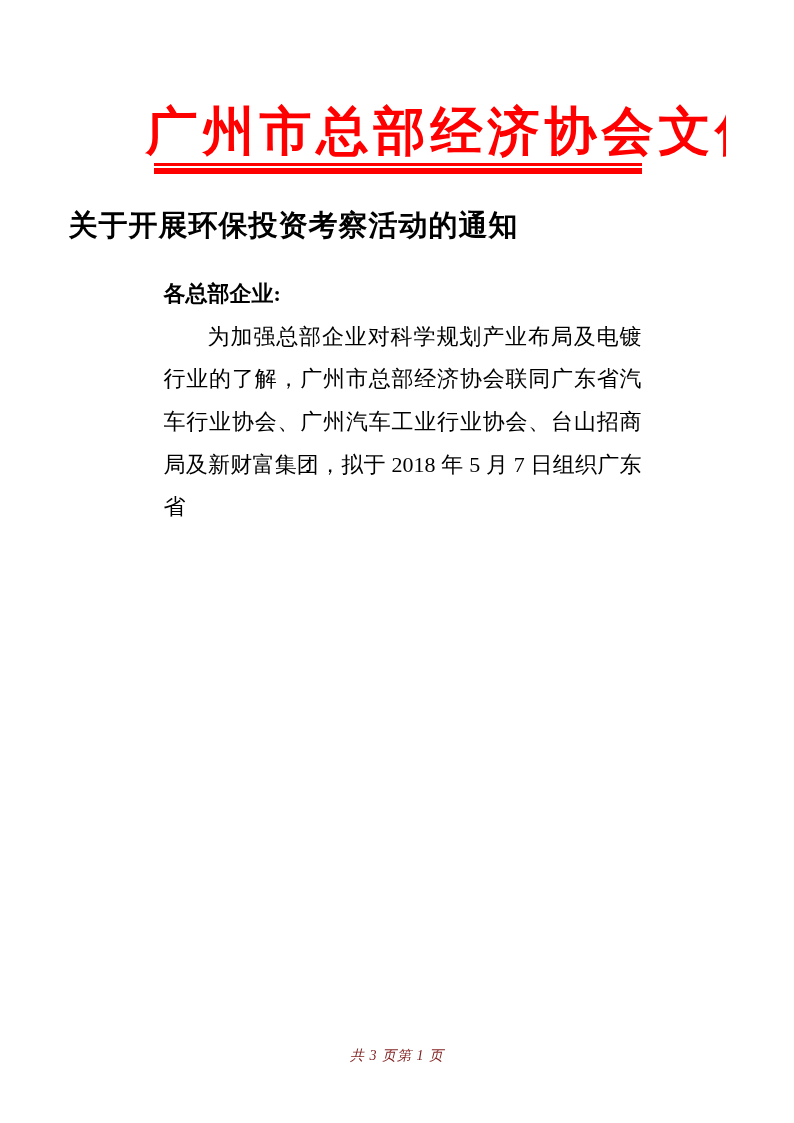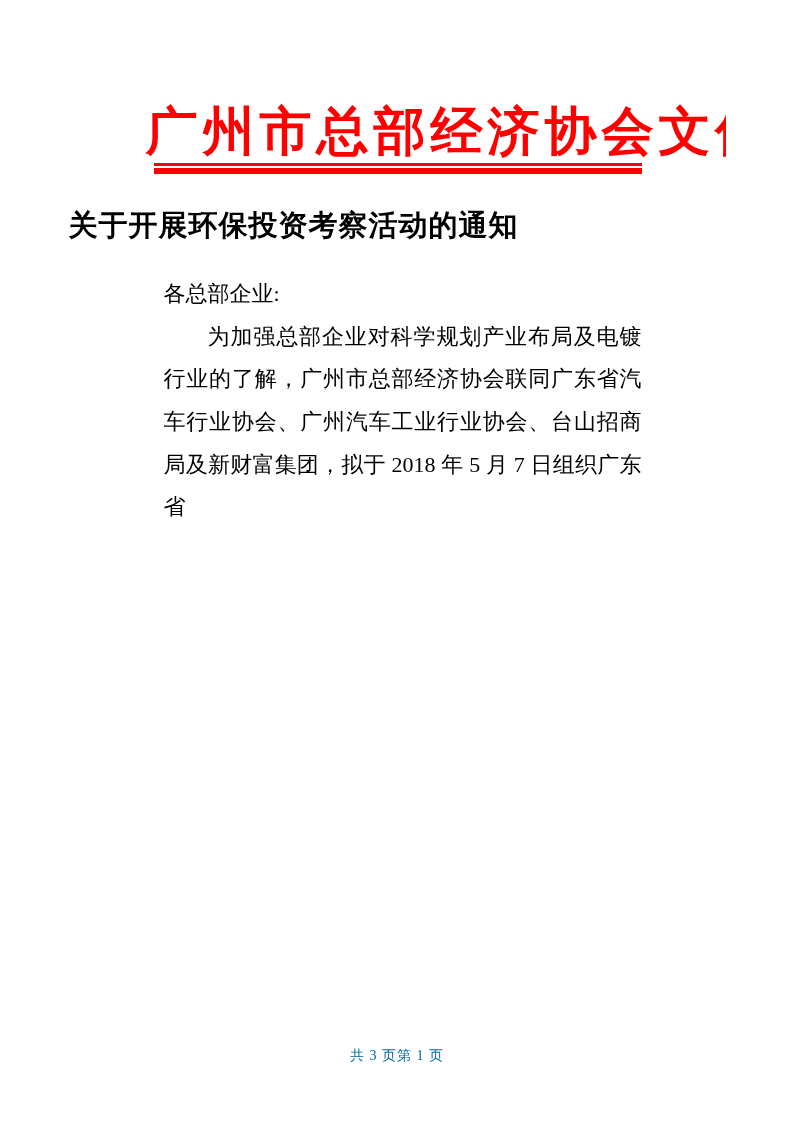--- a/index.html
+++ b/index.html
@@ -51,30 +51,32 @@
     font-size: 22px;
     line-height: 42.6px;
     text-align: justify;
     text-justify: inter-character;
   }
   .body-text p {
     text-indent: 2em;
   }
   .body-text p.salutation {
     text-indent: 0;
+    font-weight: bold;
   }
   .page-footer {
     position: absolute;
     left: 0;
     right: 0;
     top: 1031px;
     text-align: center;
     font-size: 14px;
     letter-spacing: 1px;
-    color: #0369a1;
+    color: #7f1d1d;
+    font-style: italic;
   }
 </style>
 </head>
 <body>
 
 <div class="page">
 
   <div class="header-title">广州市总部经济协会文件</div>
 
   <div class="divider">

